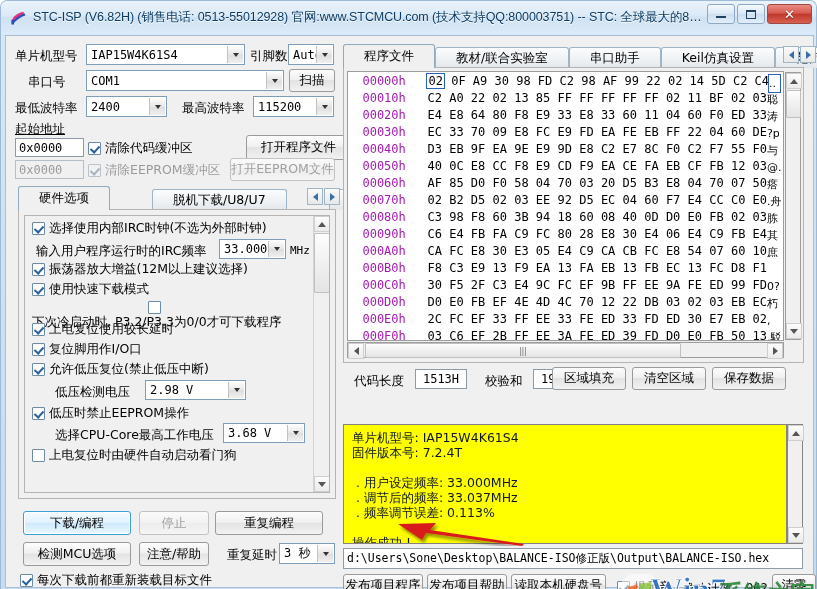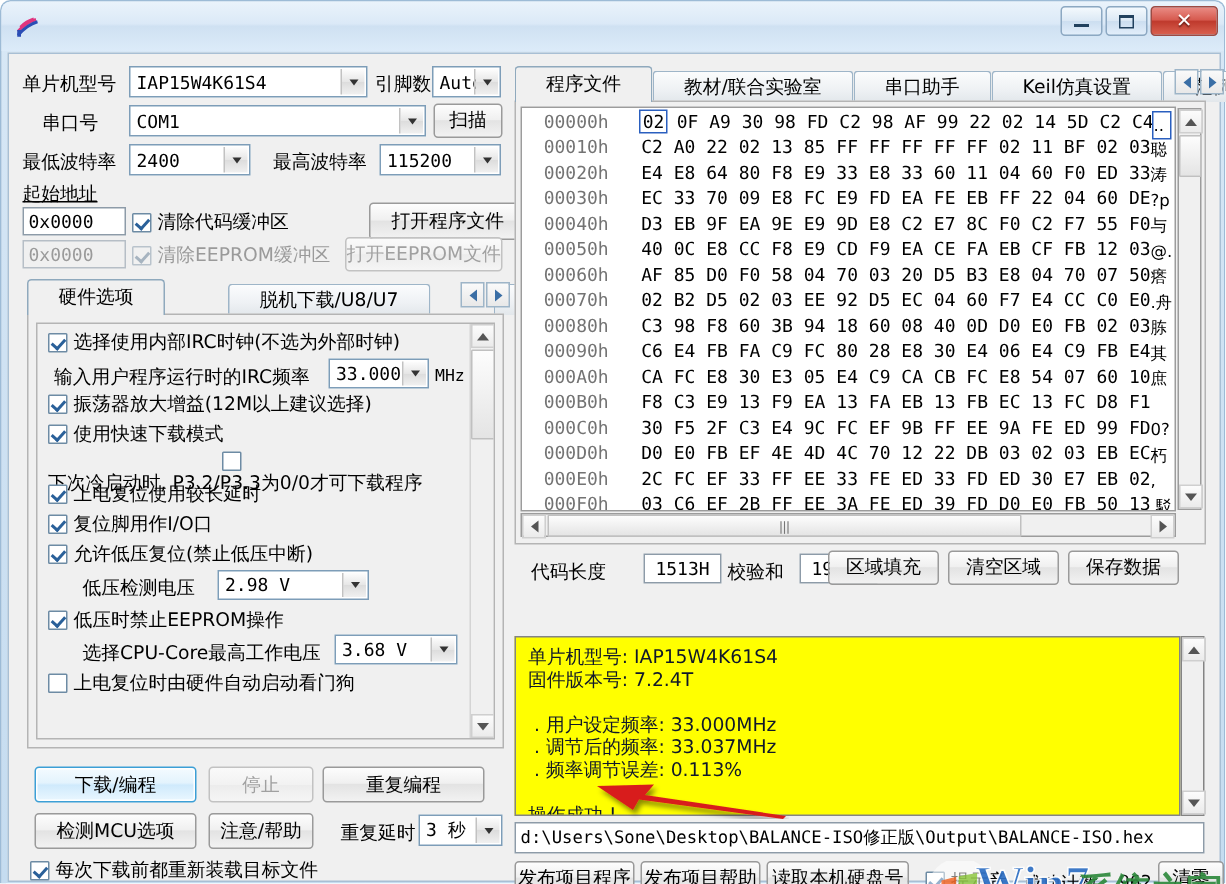--- a/index.html
+++ b/index.html
@@ -142,21 +142,21 @@
   .ar-d { width:0;height:0;border-left:4px solid transparent;border-right:4px solid transparent;border-top:5px solid #555; }
   .ar-l { width:0;height:0;border-top:4px solid transparent;border-bottom:4px solid transparent;border-right:5px solid #555; }
   .ar-r { width:0;height:0;border-top:4px solid transparent;border-bottom:4px solid transparent;border-left:5px solid #555; }
 
   
   #hexview {
     position: absolute; background: #fff; overflow: hidden;
   }
   .hexrow { height: 17px; line-height: 17px; font-size: 12px; white-space: pre;
     font-family: "DejaVu Sans Mono", "Liberation Mono", monospace; color: #000; }
-  .hexaddr { color: #737373; }
+  .hexaddr { color: #a21caf; }
   .hexsel { border: 1px solid #2a5fbf; padding: 0 1px; margin: 0 -1px; }
   .hexascii { position: absolute; right: 2px; width: 14px; overflow: hidden;
     font-family: "DejaVu Sans", sans-serif; font-size: 11px; }
 
   
   #logbox { position: absolute; background: #ffff00; border: 1px solid #848484; overflow: hidden; }
   .logline { font-size: 12.5px; line-height: 15px; white-space: pre;
     font-family: "DejaVu Sans Mono", "Liberation Mono", monospace; color: #0f172a; }
   .logline.cjk { font-family: "DejaVu Sans", "Liberation Sans", sans-serif; }
 
@@ -174,20 +174,21 @@
 
   <div id="titlebar">
     <div id="app-icon">
       <svg width="17" height="17" viewBox="0 0 17 17">
         <path d="M2 12 q5 -6 12 -8" stroke="#e0347f" stroke-width="2" fill="none"></path>
         <path d="M2 14.5 q6 -7 13 -9" stroke="#2a4db5" stroke-width="2" fill="none"></path>
         <path d="M3.5 9 q4 -4 9 -5.5" stroke="#e0347f" stroke-width="1.6" fill="none"></path>
         <rect x="1.5" y="11" width="2.5" height="4.5" fill="#2a4db5"></rect>
       </svg>
     </div>
+    <div id="title-text">STC-ISP (V6.82H) (销售电话: 0513-55012928) 官网:www.STCMCU.com (技术支持QQ:800003751)  -- STC: 全球最大的8…</div>
     <div id="win-buttons">
       <div class="winbtn">
           <div class="glyph-min"></div>
         </div>
       <div class="winbtn">
           <div class="glyph-max"></div>
         </div>
       <div class="winbtn close">✕</div>
     </div>
   </div>
@@ -424,21 +425,21 @@
         <div class="sb-btn" style="left:0;top:0;">
             <span class="ar-l"></span>
           </div>
         <div class="sb-thumb" style="left:17px;top:0;width:316px;height:15px;display:flex;align-items:center;justify-content:center;color:#777;font-size:9px;">|||</div>
         <div class="sb-btn" style="right:0;top:0;">
             <span class="ar-r"></span>
           </div>
       </div>
 
       <div class="lbl cn" style="position:absolute;left:348px;top:337px;">代码长度</div>
-      <div class="txtbox" style="left:423px;top:333px;width:52px;height:20px;justify-content:center;padding-left:0;">1513H</div>
+      <div class="txtbox" style="left:409px;top:333px;width:52px;height:20px;justify-content:center;padding-left:0;">1513H</div>
       <div class="lbl cn" style="position:absolute;left:479px;top:337px;">校验和</div>
       <div class="txtbox" style="left:527px;top:333px;width:52px;height:20px;justify-content:center;padding-left:0;">1932H</div>
       <div class="btn" style="left:548px;top:332px;width:0;height:0;opacity:0;"></div>
       <div class="btn" style="left:546px;top:331px;width:74px;height:23px;">区域填充</div>
       <div class="btn" style="left:626px;top:331px;width:74px;height:23px;">清空区域</div>
       <div class="btn" style="left:706px;top:331px;width:74px;height:23px;">保存数据</div>
 
       <div id="logbox" style="left:337px;top:388px;width:444px;height:120px;">
         <div id="loglines" style="position:absolute;left:8px;top:5px;right:4px;">
             <div class="logline cjk">单片机型号: IAP15W4K61S4</div>

